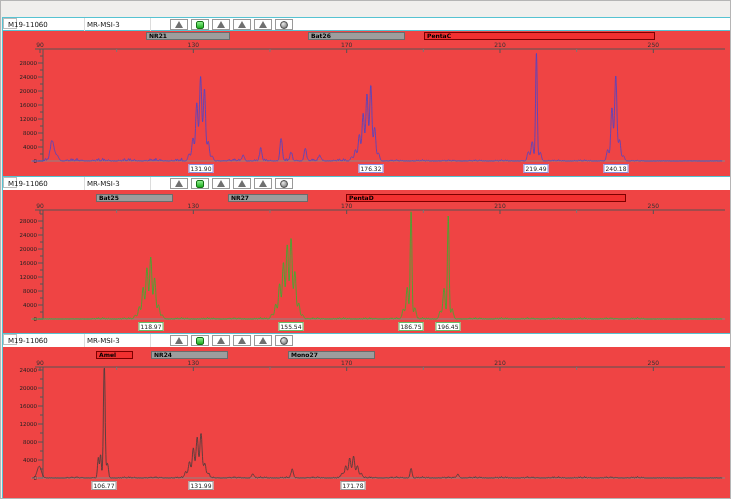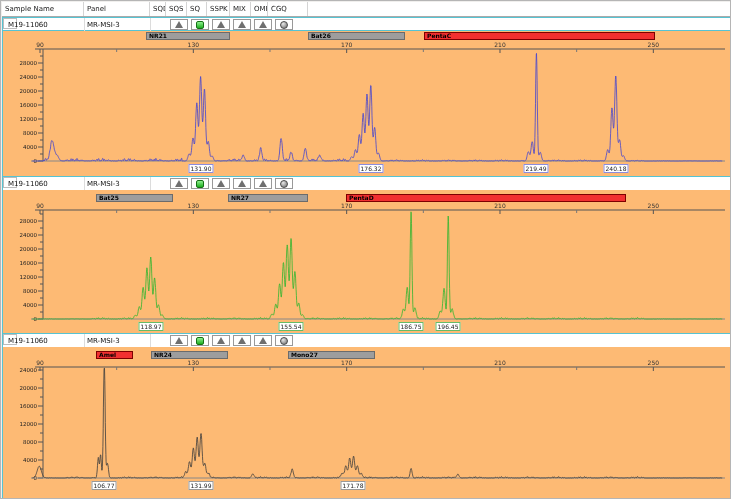--- a/index.html
+++ b/index.html
@@ -1,21 +1,21 @@
 <!DOCTYPE html>
 <html><head>
 <meta charset="utf-8">
 <style>
 *{box-sizing:border-box;margin:0;padding:0}
 html,body{width:731px;height:499px;background:#f0efed;font-family:"DejaVu Sans","Liberation Sans",sans-serif;overflow:hidden}
 #app{position:relative;width:731px;height:499px;background:#f0efed;border:1px solid #b5b5b5;overflow:hidden}
 .tblhead{position:absolute;left:1px;top:1px;width:728px;height:15px;background:#ffffff;border-bottom:1px solid #aaaaaa;display:flex}
 .hcell{height:100%;border-right:1px solid #d4d4d4;font-size:7px;color:#222;padding:3px 0 0 3px;white-space:nowrap;overflow:hidden}
 .hfill{flex:1}
-.panel{position:absolute;left:1px;width:729px;background:#fdba74;border:1px solid #56c3d2;overflow:hidden}
+.panel{position:absolute;left:1px;width:729px;background:#ef4444;border:1px solid #56c3d2;overflow:hidden}
 .prow{position:absolute;left:0;top:0;width:100%;height:13px;background:#fff;z-index:3}
 .prow.sel{border-bottom:1px solid #56c3d2}
 .cell{position:absolute;top:0;height:13px;font-size:7px;color:#111;padding:3px 0 0 2px;white-space:nowrap}
 .c-sample{left:3px;width:79px;border-right:1px solid #dcdcdc}
 .c-panel{left:82px;width:66px;border-right:1px solid #dcdcdc}
 .c-sqd{left:150px;top:1px;width:14px;height:11px;border:1px solid #bbb;background:#fff}
 .flags{position:absolute;left:167px;top:1px;display:flex;gap:3px}
 .flagcell{width:18px;height:11px;border:1px solid #999;background:#fff;display:flex;align-items:center;justify-content:center}
 .tri{width:0;height:0;border-left:4px solid transparent;border-right:4px solid transparent;border-bottom:7px solid #6f6f6f}
 .grn{width:8px;height:8px;border:1px solid #157015;border-radius:2px;background:linear-gradient(180deg,#90f090,#1fae1f)}
@@ -24,32 +24,20 @@
 .marker.gray{background:#9d9d9d;border-color:#6b6b6b}
 .marker.red{background:#f23030;border-color:#7d0000}
 .plotsvg{position:absolute;left:0;top:0;z-index:1}
 .pk{position:absolute;transform:translateX(-50%);font-size:6px;line-height:7px;background:#fff;border:1px solid #888;padding:0 1px;color:#222;white-space:nowrap;z-index:2}
 </style>
 </head>
 <body>
 
 <div id="app">
 
-  <div class="tblhead">
-    <div class="hcell" style="width:82px">Sample Name</div>
-    <div class="hcell" style="width:66px">Panel</div>
-    <div class="hcell" style="width:16px">SQD</div>
-    <div class="hcell" style="width:21px">SQS</div>
-    <div class="hcell" style="width:20px">SQ</div>
-    <div class="hcell" style="width:23px">SSPK</div>
-    <div class="hcell" style="width:21px">MIX</div>
-    <div class="hcell" style="width:17px">OMR</div>
-    <div class="hcell" style="width:40px">CGQ</div>
-    <div class="hfill"></div>
-  </div>
 
   <div class="panel" id="panel0" style="top: 16px; height: 160px;">
     <div class="prow sel">
       <div class="cell c-sample">M19-11060</div>
       <div class="cell c-panel">MR-MSI-3</div>
       <div class="c-sqd"></div>
       <div class="flags">
           <div class="flagcell">
             <div class="tri"></div>
           </div>

